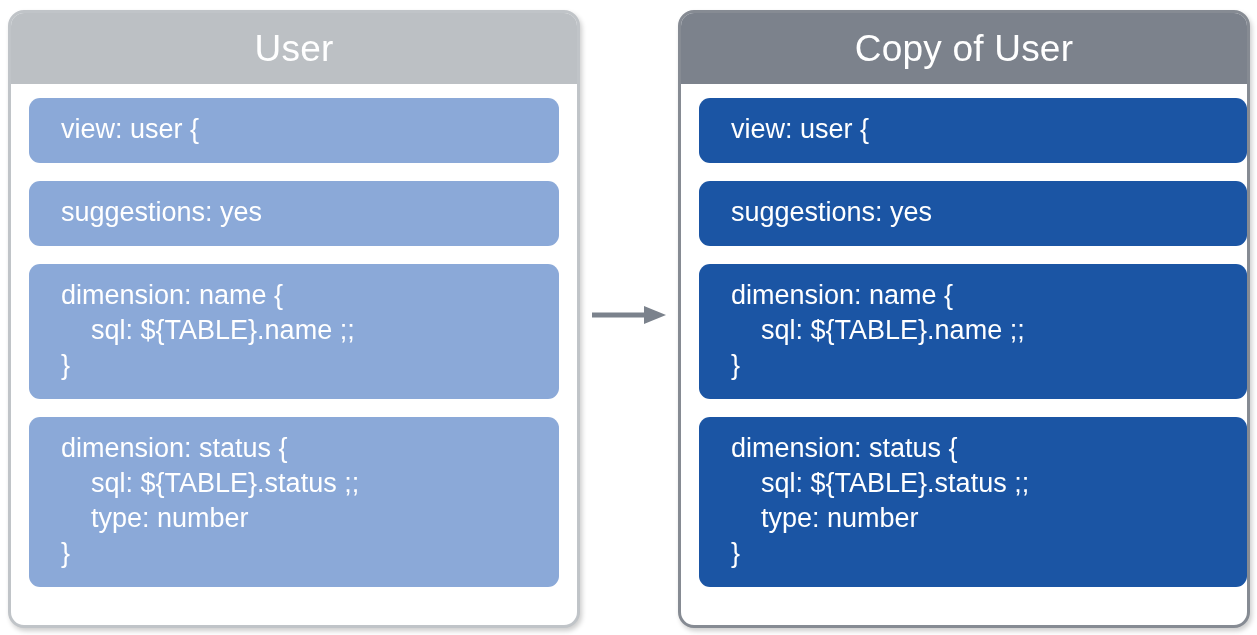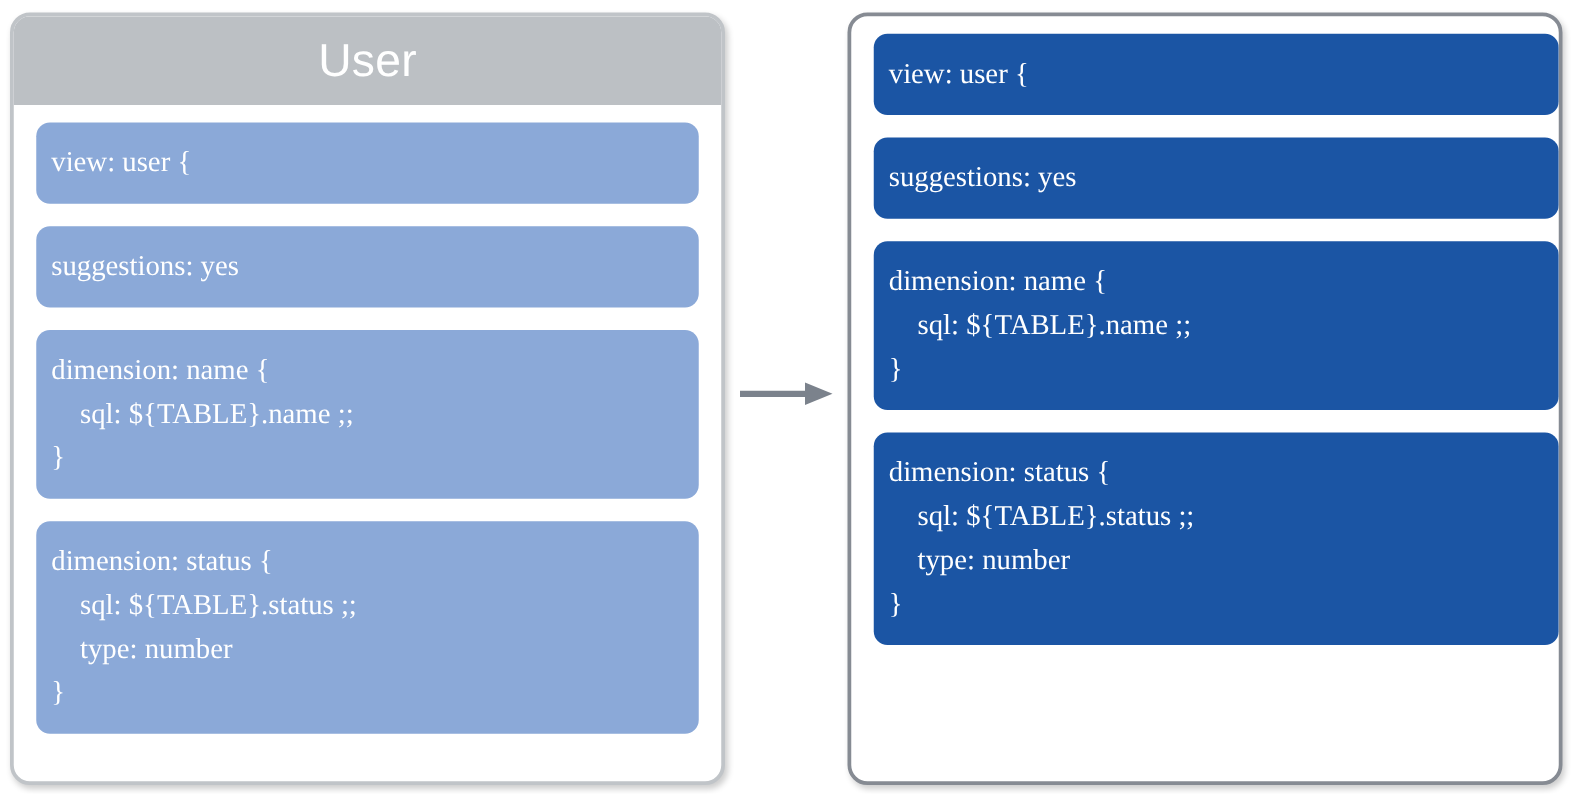--- a/index.html
+++ b/index.html
@@ -66,26 +66,26 @@
   .panel-body {
     padding: 14px 18px 10px 18px;
     display: flex;
     flex-direction: column;
   }
 
   
   .code-block {
     border-radius: 11px;
     color: #ffffff;
-    font-family: Liberation Serif, serif;
-    font-size: 23px;
+    font-family: Liberation Sans, sans-serif;
+    font-size: 27px;
     line-height: 35px;
     white-space: pre;
     box-sizing: border-box;
-    padding: 14px 16px 16px 12px;
+    padding: 14px 16px 16px 32px;
     margin-bottom: 18px;
     overflow: hidden;
   }
   .code-block:last-child { margin-bottom: 0; }
 
   .panel-source .code-block { background: #8ba9d8; }
   .panel-copy   .code-block { background: #1b55a4; }
 
   
   .panel-copy .panel-body { padding-right: 0; }
@@ -119,20 +119,21 @@
 }</div>
     </div>
   </div>
 
   <svg class="arrow" viewBox="0 0 76 24">
     <line x1="0" y1="12" x2="56" y2="12" stroke="#7b828c" stroke-width="5"></line>
     <polygon points="52,3 74,12 52,21" fill="#7b828c"></polygon>
   </svg>
 
   <div class="panel panel-copy">
+    <div class="panel-header">Copy of User</div>
     <div class="panel-body">
       <div class="code-block">view: user {</div>
       <div class="code-block">suggestions: yes</div>
       <div class="code-block">dimension: name {
     sql: ${TABLE}.name ;;
 }</div>
       <div class="code-block">dimension: status {
     sql: ${TABLE}.status ;;
     type: number
 }</div>

